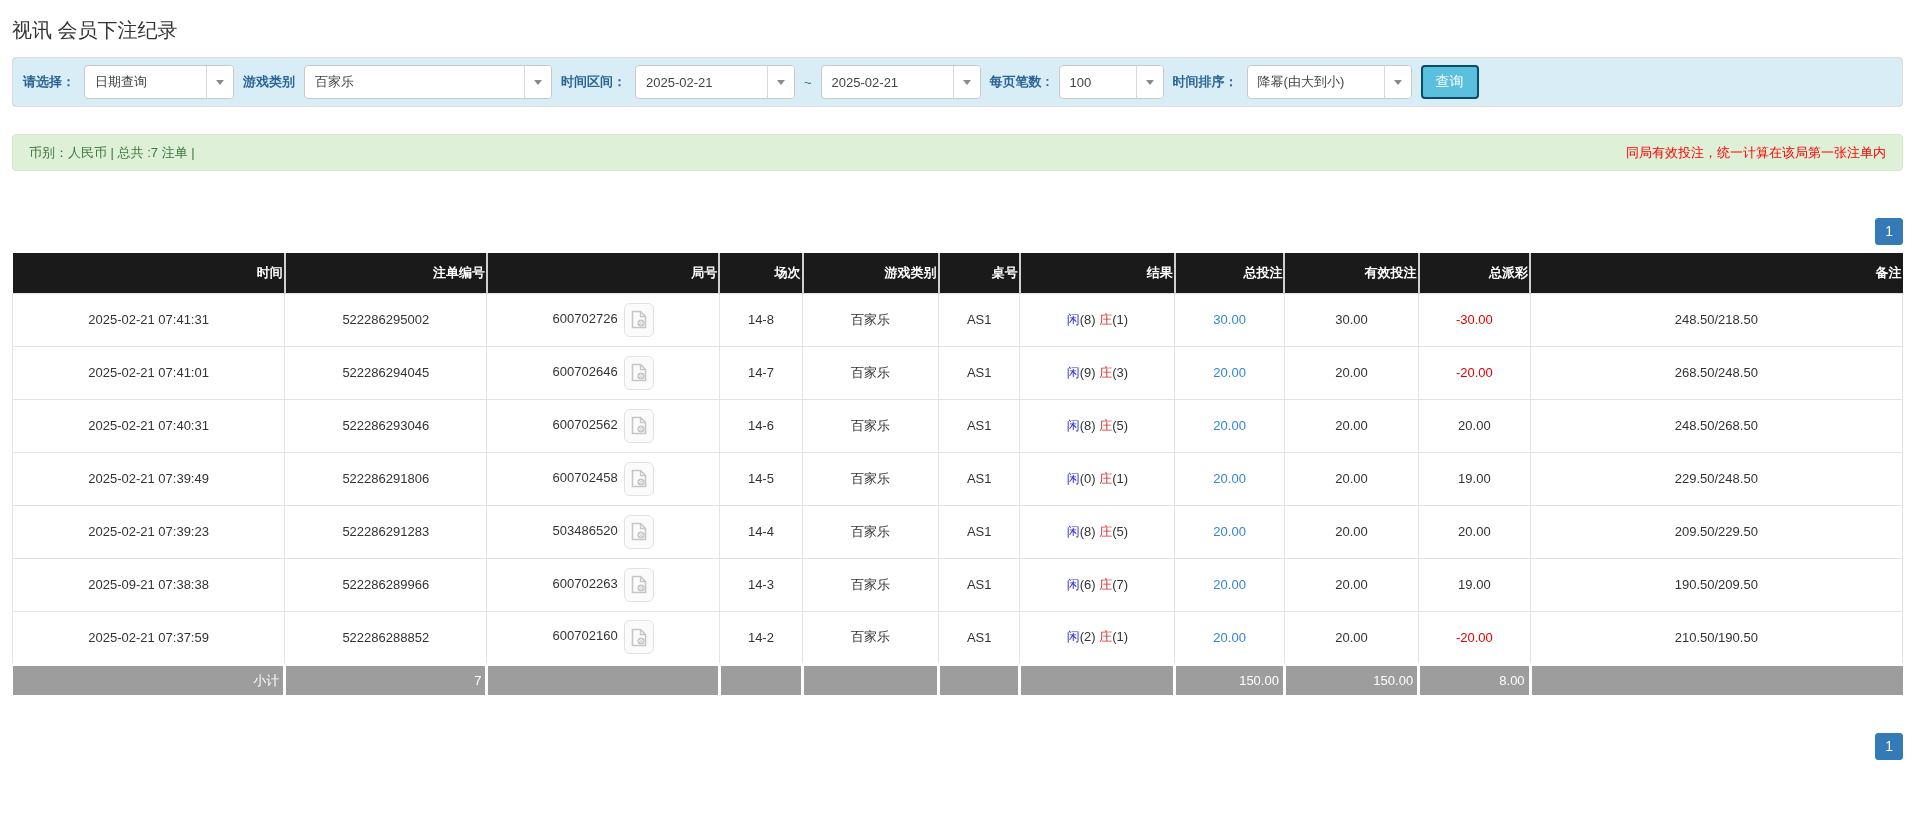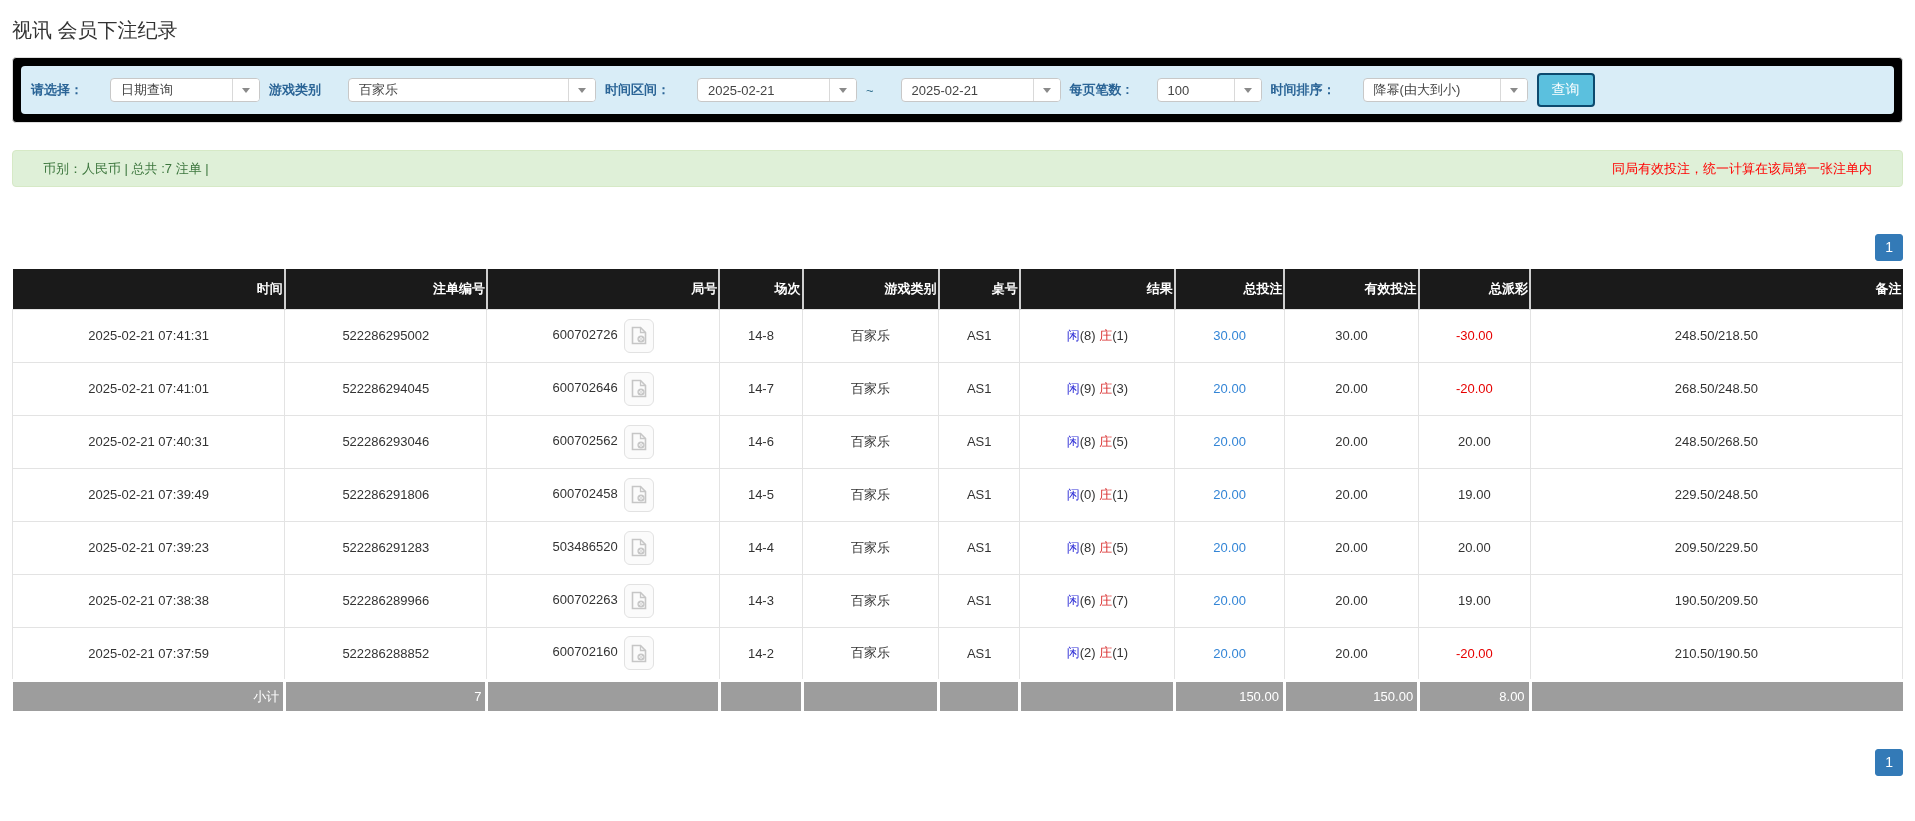--- a/index.html
+++ b/index.html
@@ -8,52 +8,52 @@
     width:1915px; height:821px;
     background:#fff;
     font-family:"Liberation Sans", sans-serif;
     color:#333;
     padding:0 12px;
     overflow:hidden;
   }
   .title { font-size:20px; font-weight:400; color:#333; margin:17px 0 13px; }
 
   
-  .panel { border:1px solid #ddd; border-radius:4px; padding:8px; margin-bottom:27px; background:#000000; }
+  .panel { border:1px solid #ddd; border-radius:4px; padding:0; margin-bottom:27px; background:#86efac; }
   .filter-bar {
     background:#d9edf7; border-radius:4px;
     display:flex; align-items:center; gap:9px;
     padding:7px 10px; font-size:13px;
   }
   .flabel { color:#2a6496; font-weight:bold; white-space:nowrap; }
   .tilde { color:#31708f; }
   .select {
     display:inline-flex; align-items:center;
     background:#fff; border:1px solid #c8c8c8; border-radius:4px;
-    height:24px; cursor:pointer; overflow:hidden;margin-left:18px;
+    height:34px; cursor:pointer; overflow:hidden;
   }
   .sel-val { flex:1; padding:0 10px; font-size:13px; color:#444; white-space:nowrap; overflow:hidden; }
   .sel-arrow {
     width:27px; align-self:stretch; display:flex; align-items:center; justify-content:center;
     border-left:1px solid #d9d9d9; background:#fff;
   }
   .caret { width:0; height:0; border-left:4px solid transparent; border-right:4px solid transparent; border-top:5px solid #8a8a8a; }
   .w-qtype { width:150px; } .w-game { width:248px; } .w-date { width:160px;gap:24px; }
   .w-num  { width:105px; } .w-sort { width:165px; }
   .btn-query {
     background:#5bc0de; border:2px solid #0c4a6e; color:#fff;
     font-size:14px; border-radius:4px; padding:6px 13px; cursor:pointer;
     font-family:Liberation Sans, sans-serif;
   }
 
   
   .infobar {
     background:#dff0d8; border:1px solid #d6e9c6; border-radius:4px;
     height:37px; display:flex; align-items:center; justify-content:space-between;
-    padding:0 30px; font-size:13px; color:#3c763d; margin-bottom:47px;
+    padding:0 16px; font-size:13px; color:#3c763d; margin-bottom:47px;
   }
   .info-right { color:#ff0000; }
 
   
   .pager { display:flex; justify-content:flex-end; margin:0 0 8px; }
   .pager.bottom { margin:38px 0 0; }
   .page-btn {
     background:#337ab7; border:1px solid #337ab7; color:#fff;
     padding:4px 9px; font-size:14px; border-radius:3px; cursor:pointer;
     text-decoration:none; line-height:1.2;
@@ -298,21 +298,21 @@
         <td>14-4</td>
         <td>百家乐</td>
         <td>AS1</td>
         <td><span class="res-player">闲</span><span class="res-val">(8) </span><span class="res-banker">庄</span><span class="res-val">(5)</span></td>
         <td class="bet-link">20.00</td>
         <td>20.00</td>
         <td>20.00</td>
         <td>209.50/229.50</td>
       </tr>
       <tr>
-        <td>2025-02-21 07:38:38</td>
+        <td>2025-09-21 07:38:38</td>
         <td>522286289966</td>
         <td><span>600702263</span><span class="video-btn">
             <svg width="16" height="19" viewBox="0 0 16 19">
               <path d="M1.5 1.5 h8 l5 5 v11 h-13 z" fill="none" stroke="#c6c6c6" stroke-width="1.6"></path>
               <path d="M9.5 1.5 v5 h5" fill="none" stroke="#c6c6c6" stroke-width="1.3"></path>
               <circle cx="10" cy="13" r="3.6" fill="#c6c6c6"></circle>
               <circle cx="10" cy="13" r="0.8" fill="#fff"></circle>
               <circle cx="10" cy="11.4" r="0.7" fill="#fff"></circle>
               <circle cx="11.6" cy="13" r="0.7" fill="#fff"></circle>
               <circle cx="10" cy="14.6" r="0.7" fill="#fff"></circle>

